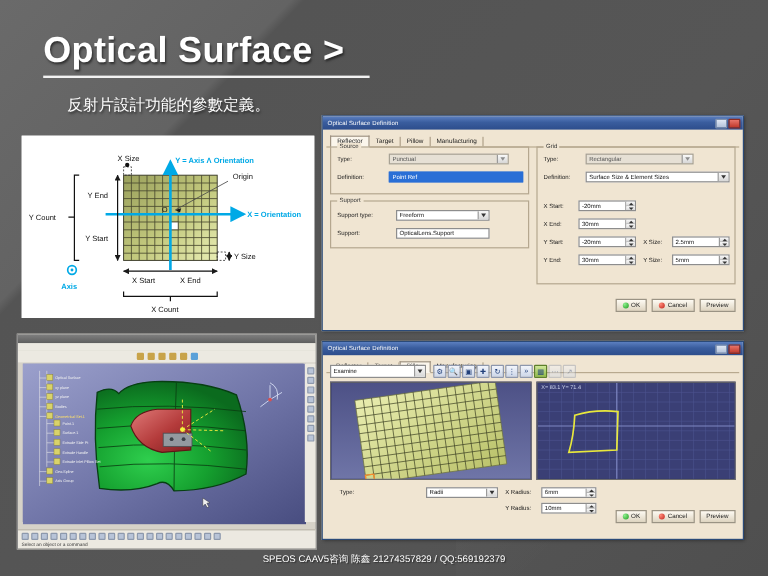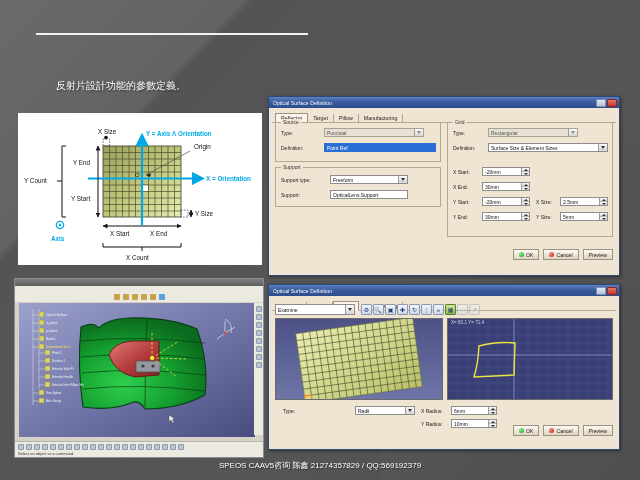--- a/index.html
+++ b/index.html
@@ -17,21 +17,21 @@
 
   
   .title-wrap{position:absolute;left:36px;top:28px;}
   .title{
     font-size:30px;font-weight:bold;color:#ffffff;letter-spacing:0.3px;
     text-shadow:1px 1px 2px rgba(0,0,0,0.55);line-height:1;
     white-space:nowrap;
   }
   .title-rule{margin-top:5px;height:2px;background:#f2f2f2;width:272px;}
   .subtitle{
-    position:absolute;left:56px;top:79px;color:#ffffff;font-size:10px;
+    position:absolute;left:56px;top:79px;color:#ffffff;font-size:13px;
     text-shadow:1px 1px 2px rgba(0,0,0,0.55);white-space:nowrap;
   }
 
   
   .diagram{position:absolute;left:18px;top:113px;width:244px;height:152px;background:#ffffff;}
   .diagram svg{display:block;}
 
   
   .win{position:absolute;border:1px solid #2b4a78;background:#f0e5d2;
        box-shadow:1px 1px 3px rgba(0,0,0,0.45);}
@@ -116,20 +116,21 @@
   .footer{position:absolute;left:0;right:0;bottom:9px;text-align:center;
     font-size:8px;color:#ffffff;text-shadow:1px 1px 1px rgba(0,0,0,.5);}
 </style>
 </head>
 <body>
 
 <div class="bg-sheen"></div>
 <div class="bg-sheen2"></div>
 
 <div class="title-wrap">
+  <div class="title">Optical Surface &gt;</div>
   <div class="title-rule"></div>
 </div>
 <div class="subtitle">反射片設計功能的參數定義。</div>
 
 <div class="diagram">
 <svg width="244" height="152" viewBox="0 0 244 152" xmlns="http://www.w3.org/2000/svg">
   <defs>
     <linearGradient id="cellg" x1="0" y1="0" x2="1" y2="1">
       <stop offset="0%" stop-color="#9aa05c"></stop>
       <stop offset="55%" stop-color="#c3c97e"></stop>

